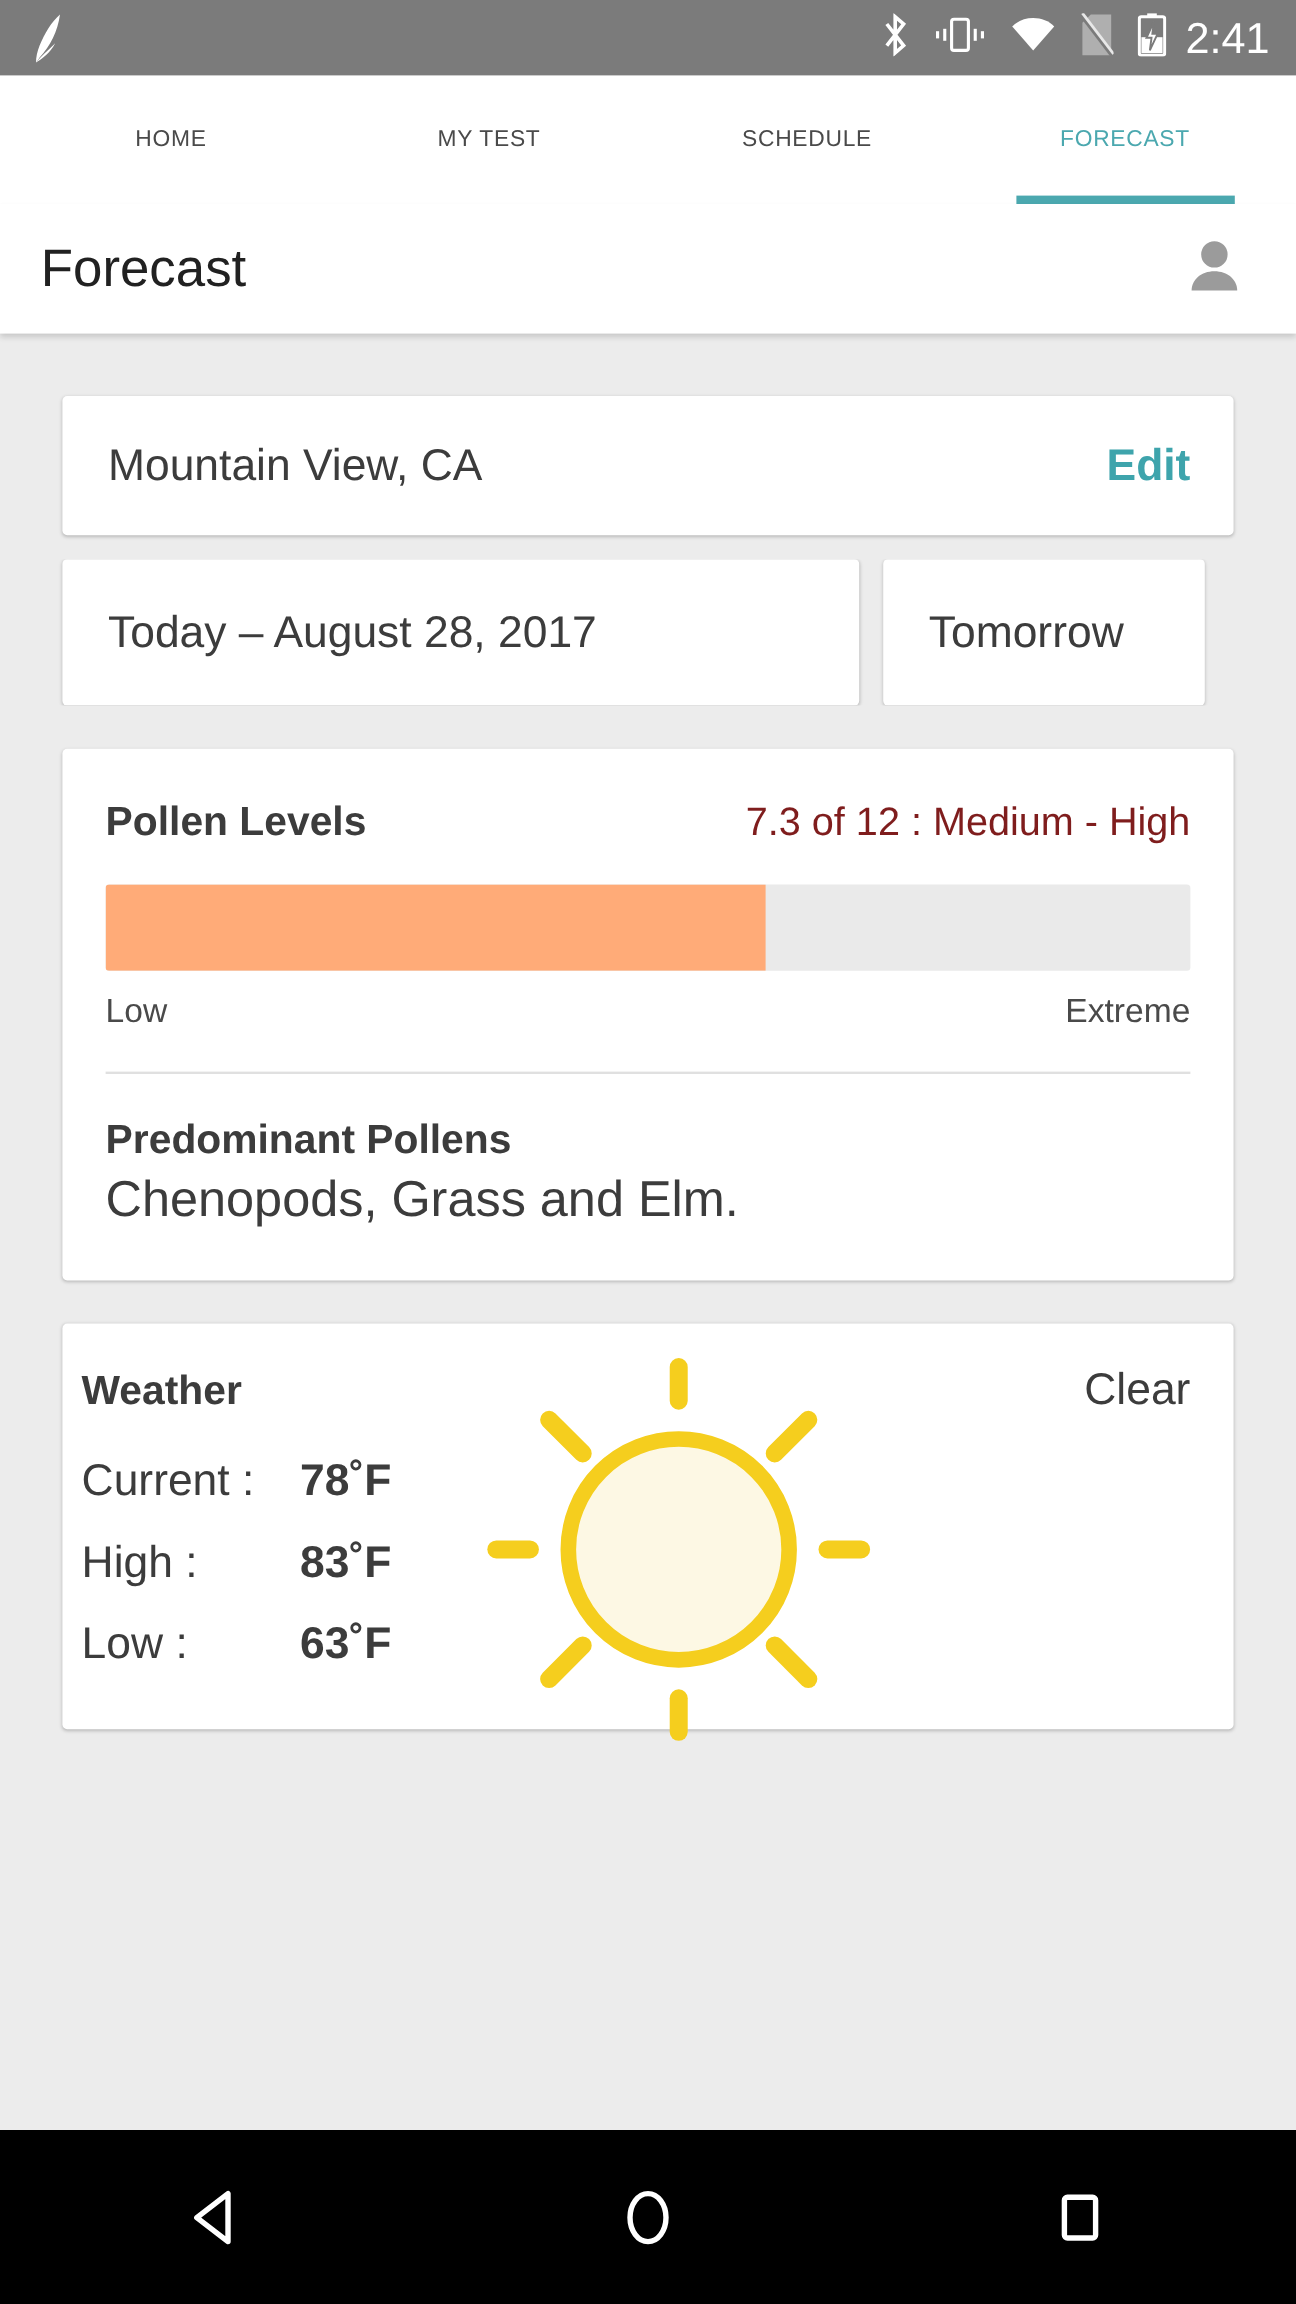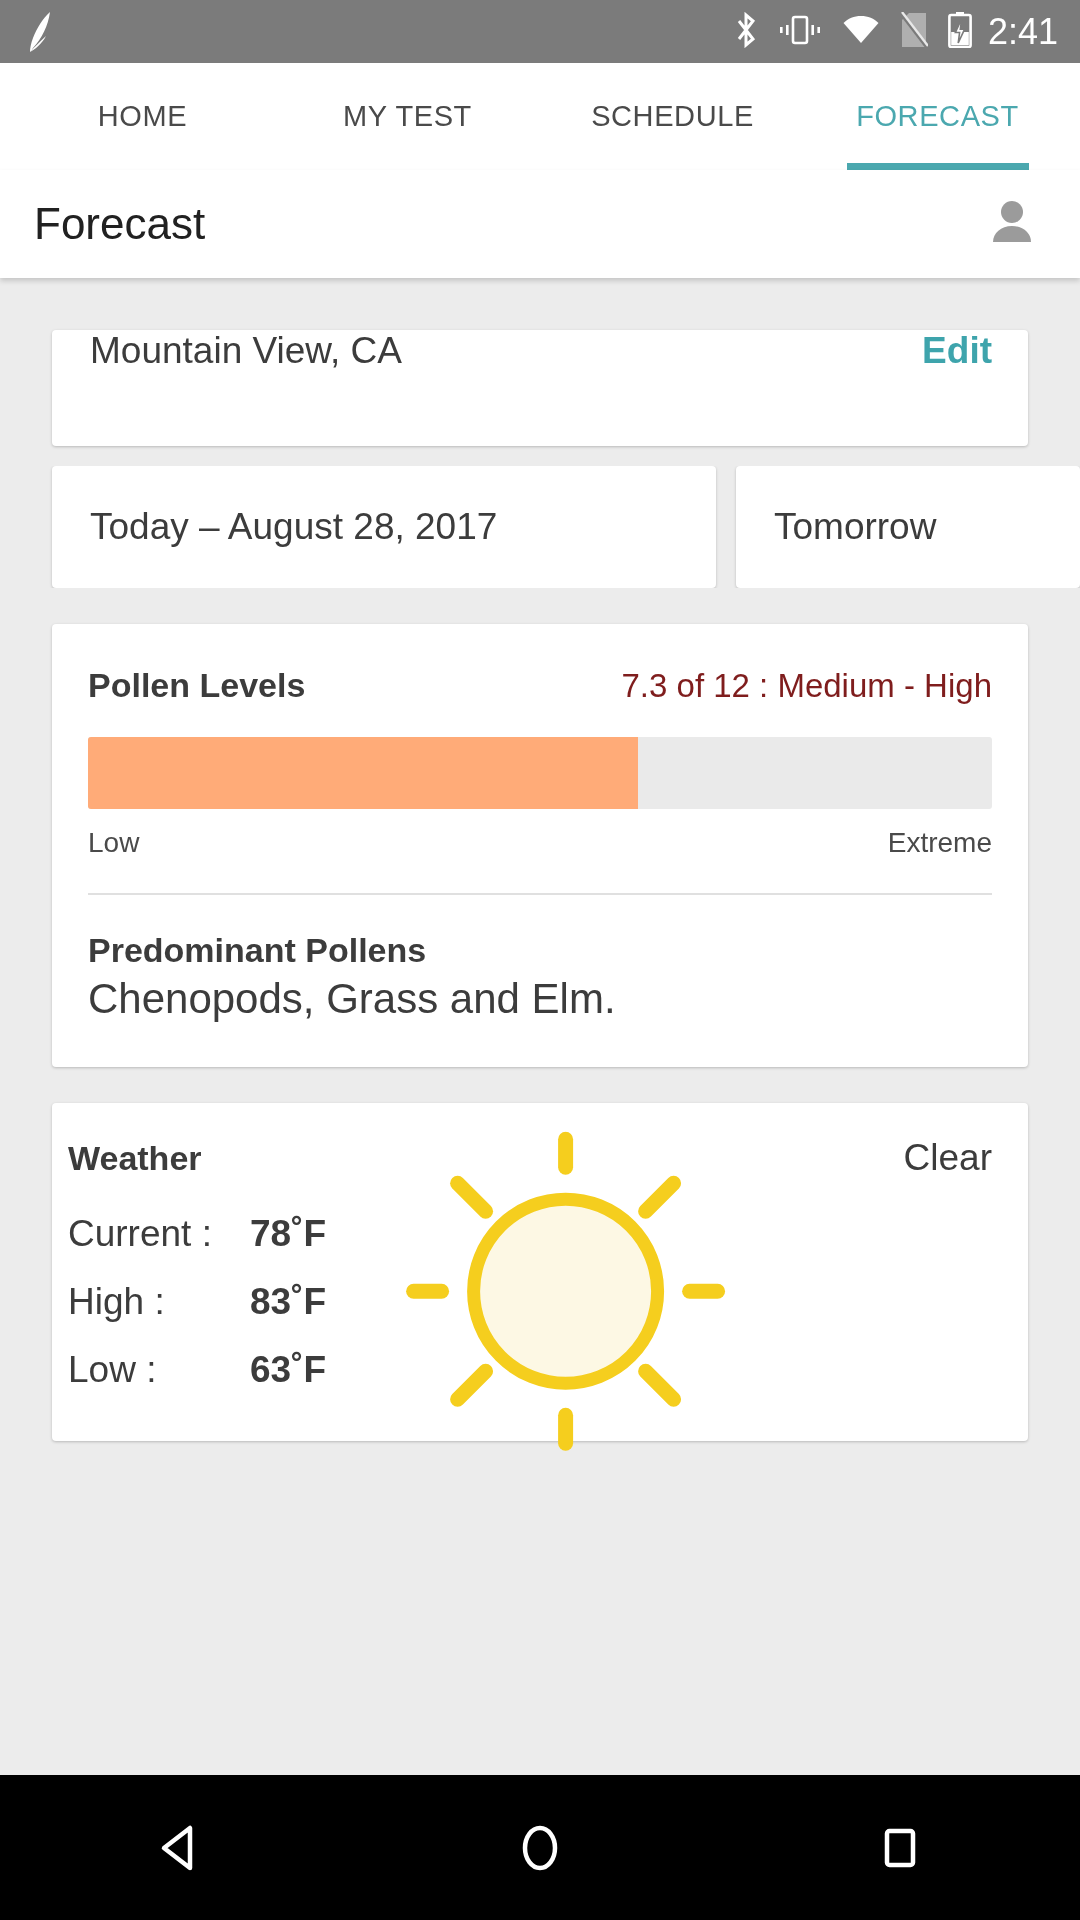--- a/index.html
+++ b/index.html
@@ -27,21 +27,21 @@
   }
 
   
   .tabbar {
     background:#FFFFFF; height:107px;
     display:flex; align-items:stretch;
     padding:0 10px;
   }
   .tab {
     flex:1 1 0; display:flex; align-items:center; justify-content:center;
-    position:relative; font-size:29px; letter-spacing:0.6px;
+    position:relative; font-size:19px; letter-spacing:0.6px;
     color:#4A4A4A; text-transform:uppercase;
   }
   .tab.active { color:#4BA8AF; }
   .tab.active::after {
     content:""; position:absolute; left:50%; transform:translateX(-50%);
     bottom:0; width:182px; height:7px; background:#4BA8AF;
   }
 
   
   .appbar {
@@ -65,38 +65,38 @@
   }
 
   .card {
     background:#FFFFFF; border-radius:4px;
     box-shadow:0 1px 3px rgba(0,0,0,0.22);
   }
 
   
   .location-card {
     margin:0 52px; height:116px;
-    display:flex; 
+    display:flex; align-items:center;
     padding:0 36px 0 38px;
   }
   .location-name { font-size:37px; color:#3C3C3C; }
   .loc-spacer { flex:1 1 auto; }
   .edit-link { font-size:37px; color:#3EA4AC; font-weight:bold; }
 
   
   .daystrip {
     margin-top:20px; padding-left:52px;
     display:flex; gap:20px; overflow:hidden; height:122px;
   }
   .day-card {
     height:122px; display:flex; align-items:center;
     padding:0 38px; flex:0 0 auto;
   }
   .day-card.today { width:664px; }
-  .day-card.next  { width:344px; }
+  .day-card.next  { width:268px; }
   .day-label { font-size:37px; color:#3C3C3C; white-space:nowrap; }
 
   
   .pollen-card { margin:36px 52px 0 52px; padding:0; }
   .pollen-top { padding:42px 36px 34px 36px; }
   .pollen-head { display:flex; align-items:baseline; }
   .pollen-title { font-size:34px; font-weight:bold; color:#3C3C3C; }
   .ph-spacer { flex:1 1 auto; }
   .pollen-score { font-size:33px; color:#7f1d1d; }
   .meter {

